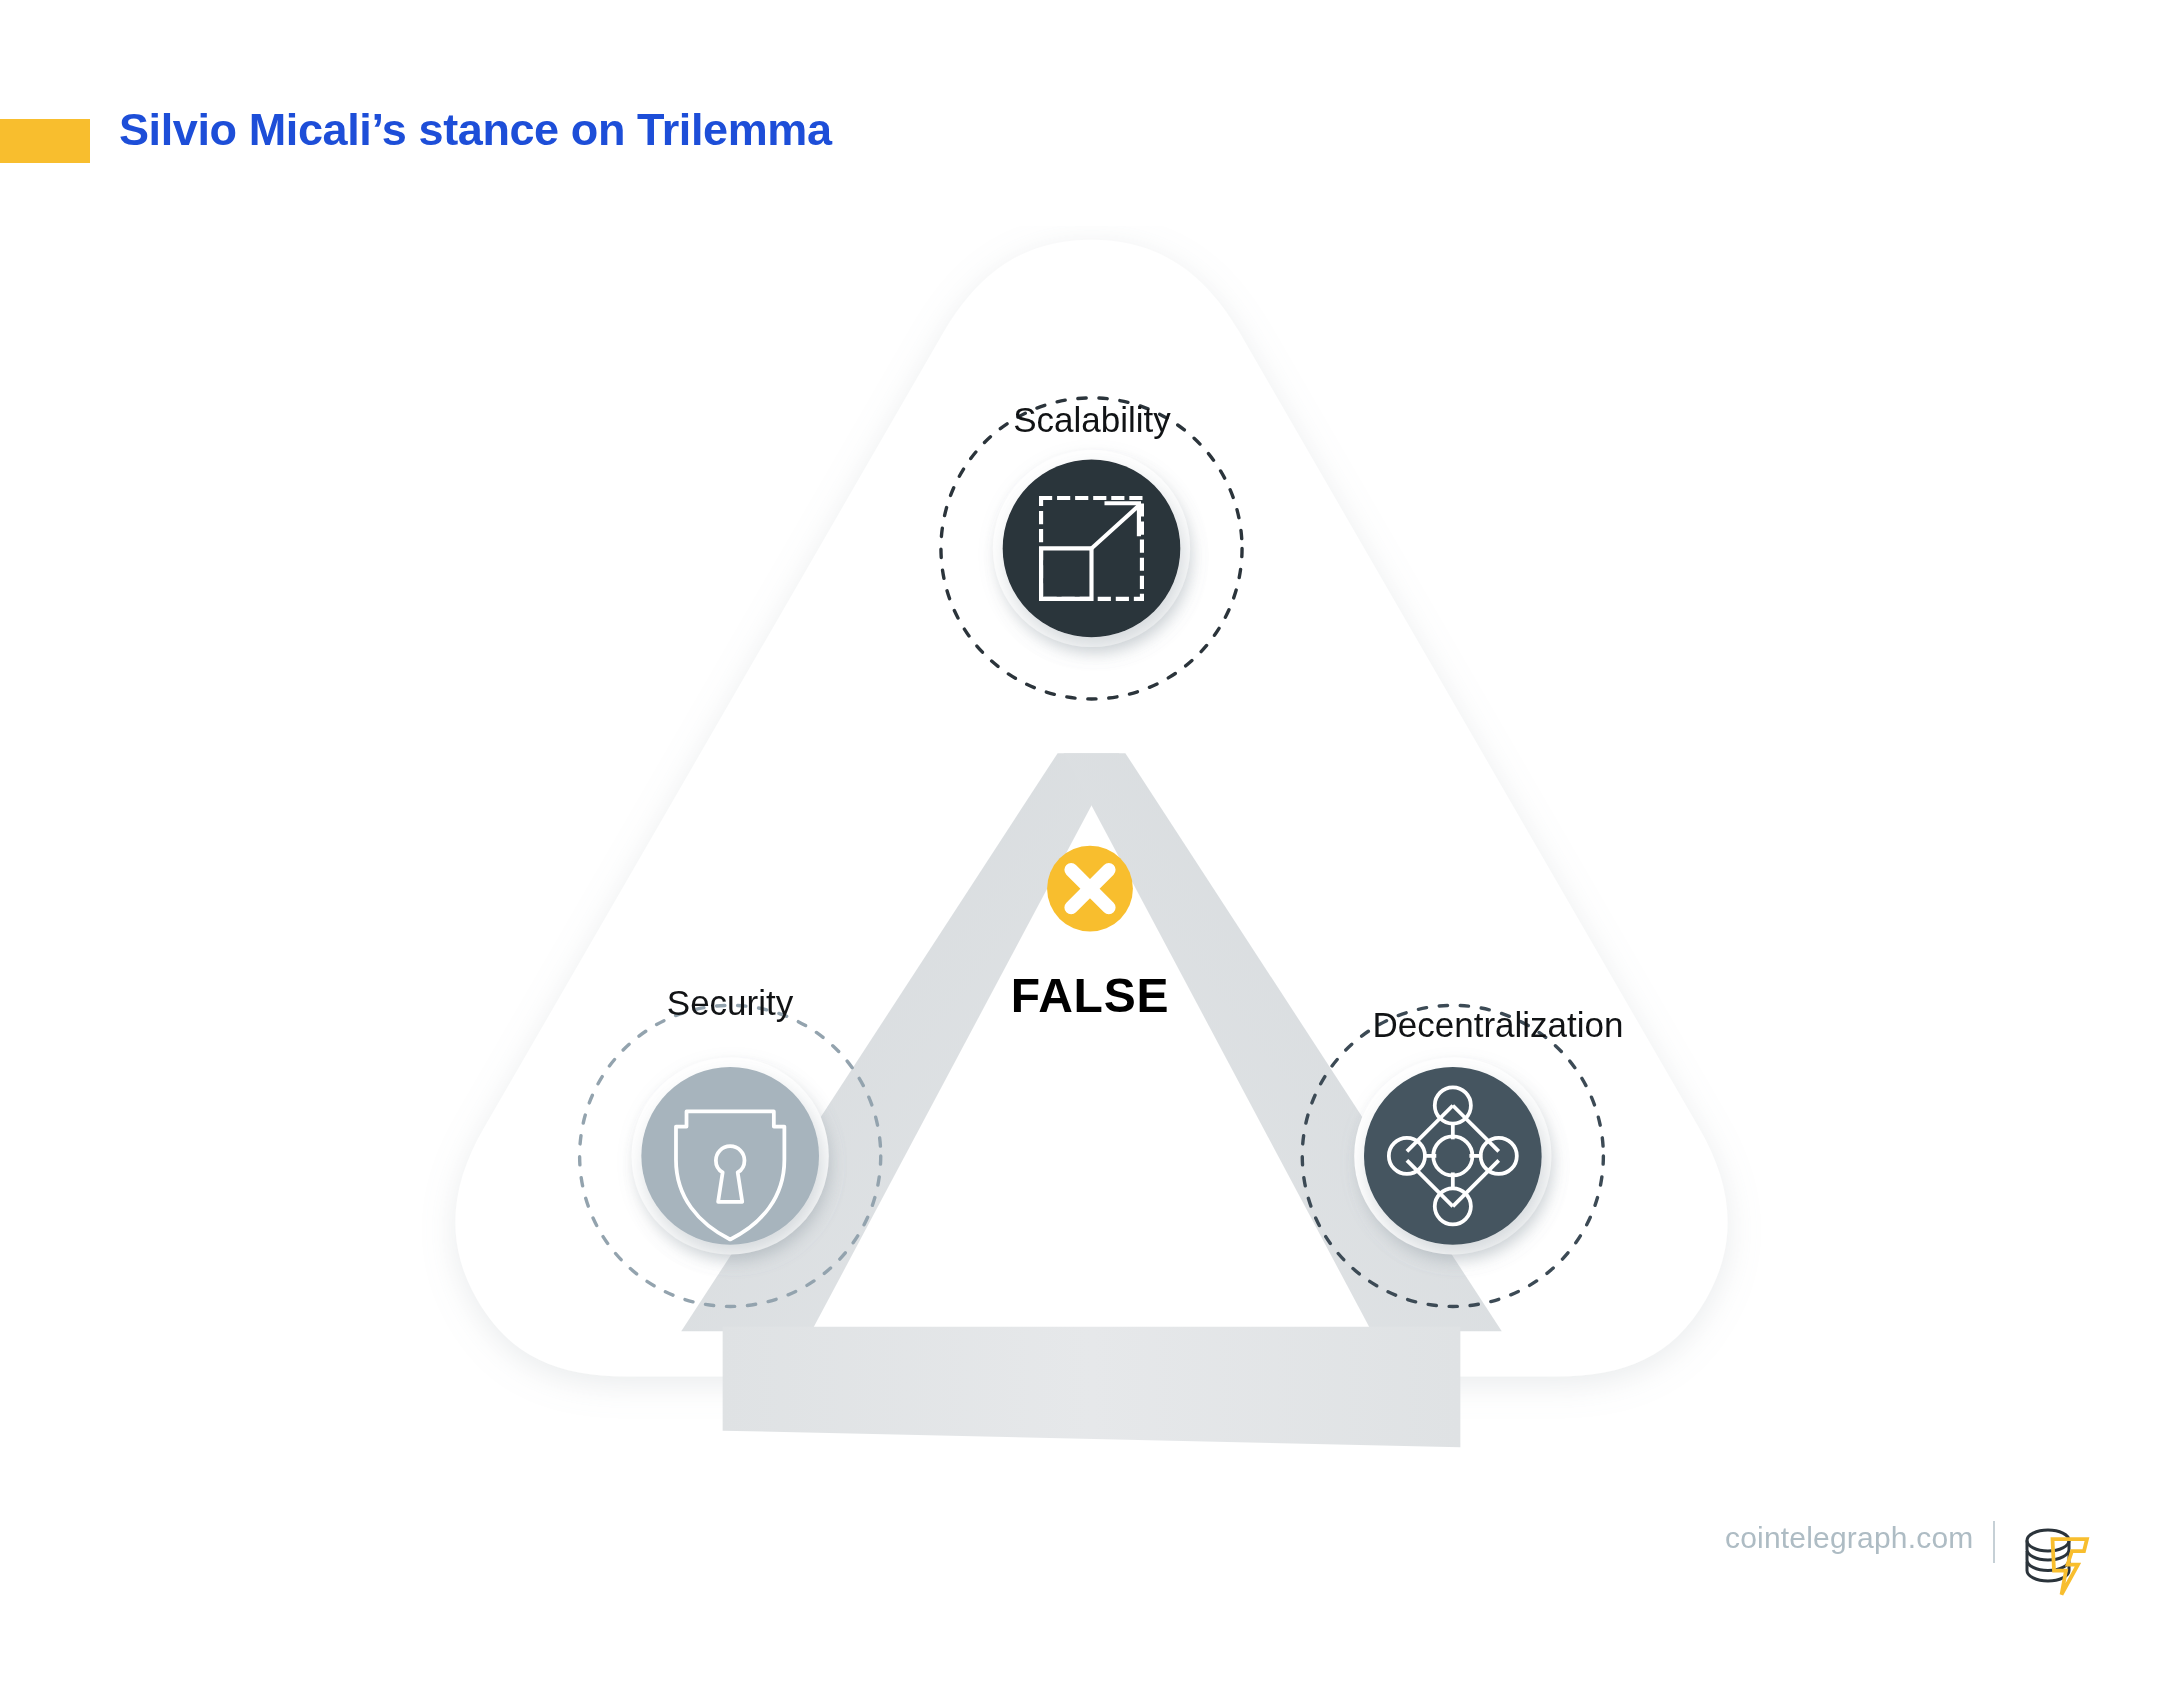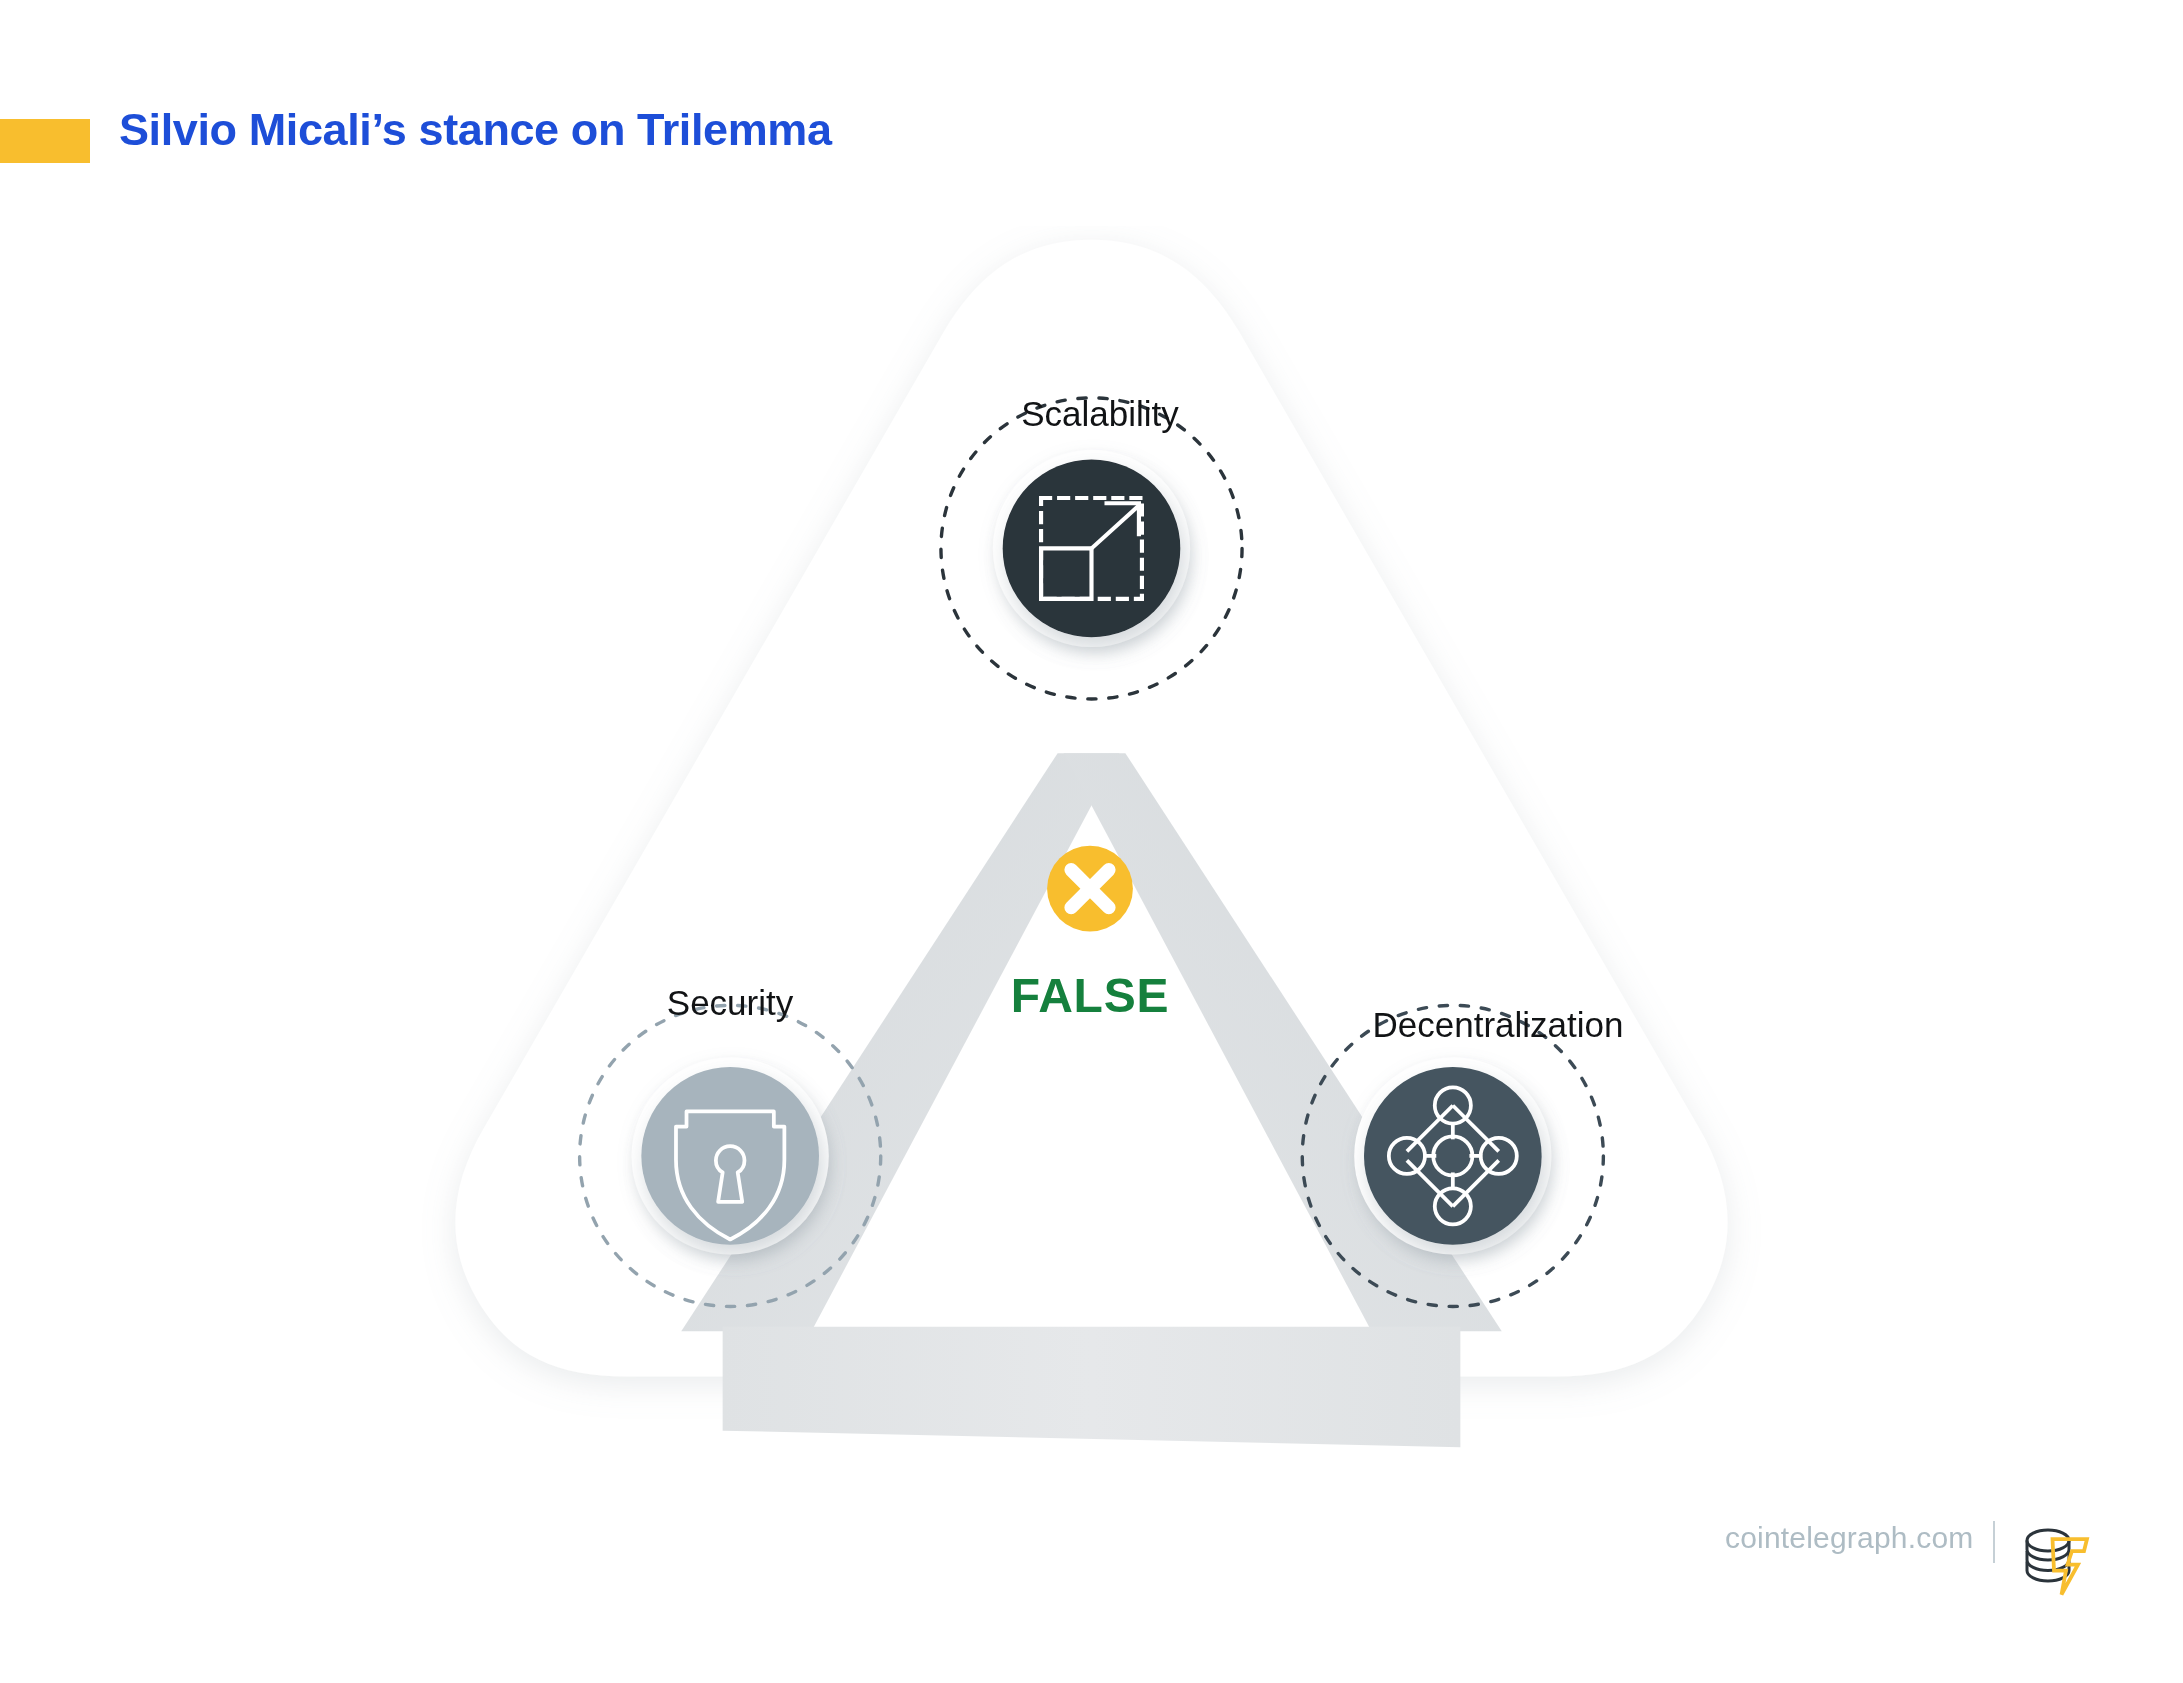--- a/index.html
+++ b/index.html
@@ -29,27 +29,27 @@
   .stage svg{position:absolute;left:0;top:0;}
 
   
   .node-label{
     position:absolute;
     font-size:35px;color:#111315;
     white-space:nowrap;
     text-align:center;
     font-weight:400;
   }
-  #lbl-scalability{left:1092px;top:168px;transform:translateX(-50%);margin-left:8px;}
+  #lbl-scalability{left:1092px;top:174px;transform:translateX(-50%);}
   #lbl-security{left:730px;top:757px;transform:translateX(-50%);}
   #lbl-decentralization{left:1453px;top:779px;transform:translateX(-50%);margin-left:45px;}
 
   .false-text{
     position:absolute;left:1090px;top:742px;transform:translateX(-50%);
-    font-size:48px;font-weight:bold;color:#15803d;letter-spacing:0.8px;
+    font-size:48px;font-weight:bold;color:#000000;letter-spacing:0.8px;
     white-space:nowrap;
   }
 
   
   .footer{
     position:absolute;right:90px;bottom:84px;
     display:flex;gap:19.6px;
   }
   .footer-text{
     font-size:30px;color:#AEBCC4;letter-spacing:0.2px;white-space:nowrap;

